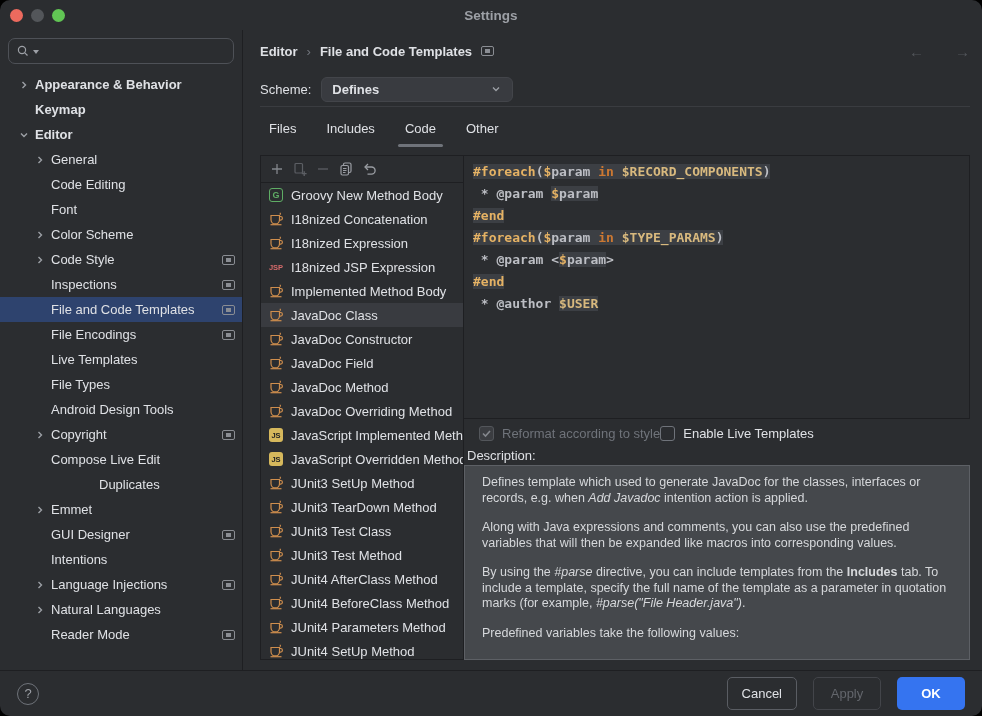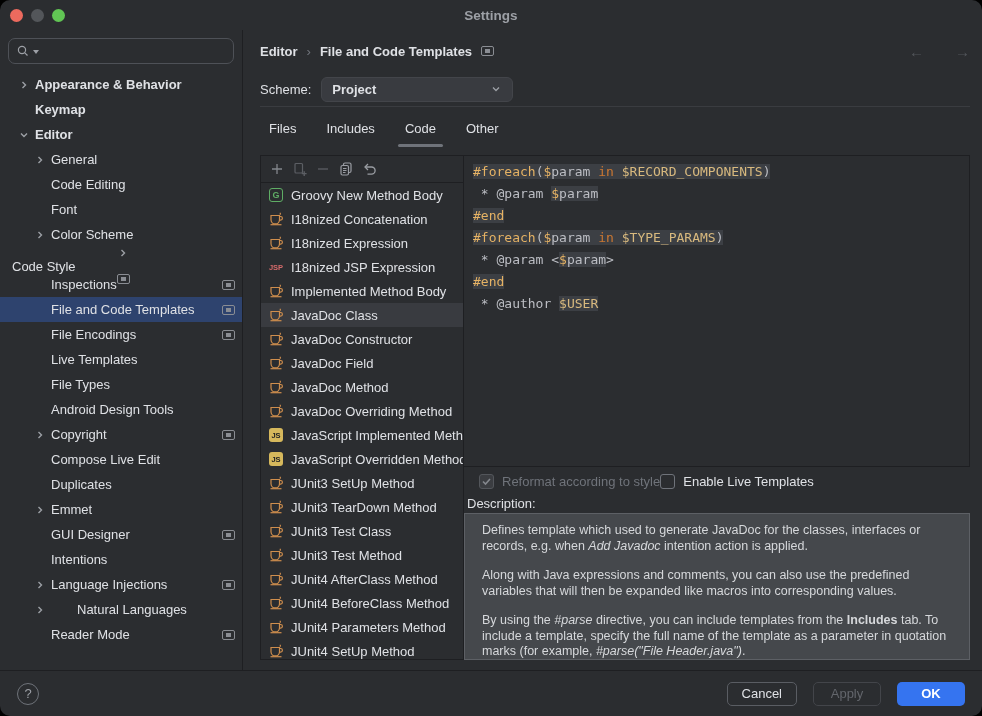--- a/index.html
+++ b/index.html
@@ -43,21 +43,21 @@
 .list-pane{width:204px;flex:none;border:1px solid #1e1f22;display:flex;flex-direction:column;min-height:0}
 .ltoolbar{height:27px;flex:none;border-bottom:1px solid #1e1f22;display:flex;align-items:center;gap:7px;padding:0 8px}
 .tlist{flex:1;overflow:hidden}
 .titem{height:24px;display:flex;align-items:center;gap:7px;padding:0 7px;white-space:nowrap;overflow:hidden}
 .titem.selected{background:#393b40}
 .ico{width:16px;height:16px;flex:none;display:flex;align-items:center;justify-content:center;font-weight:bold}
 .ico-groovy{border:1.5px solid #5fad65;border-radius:3px;color:#5fad65;font-size:9px;width:14px;height:14px;margin:1px}
 .ico-jsp{color:#d66b6b;font-size:7.5px}
 .ico-js{background:#d6b85c;border-radius:3px;color:#1e1f22;font-size:7.5px;width:14px;height:14px;margin:1px}
 .right-pane{flex:1;min-width:0;display:flex;flex-direction:column}
-.editor{height:312px;flex:none;border:1px solid #1e1f22;border-left:none;padding:5px 0 0 9px;font-family:"DejaVu Sans Mono",monospace;font-size:13px;line-height:22px;overflow:hidden;font-weight:normal}
+.editor{height:264px;flex:none;border:1px solid #1e1f22;border-left:none;padding:5px 0 0 9px;font-family:"DejaVu Sans Mono",monospace;font-size:13px;line-height:22px;overflow:hidden;font-weight:bold}
 .cl{white-space:pre}
 .chunk{background:#3c3f44}
 .c-d{color:#e5b264}
 .c-v{color:#d8b97e}
 .c-k{color:#cc7832}
 .c-p{color:#bcbec4}
 .opts{height:26px;flex:none;display:flex;align-items:center;margin-top:1px;padding-left:15px}
 .opt{display:flex;align-items:center;gap:8px}
 .cb{width:15px;height:15px;border-radius:3px;flex:none;display:flex;align-items:center;justify-content:center}
 .cb.cd{background:#3b3d41;border:1px solid #53565b}
@@ -65,21 +65,21 @@
 .opt.disabled .olabel{color:#6f737a}
 .opt2{}
 .desc-label{height:19px;flex:none;display:flex;align-items:center;padding-left:3px}
 .desc-box{flex:1;background:#45484c;border:1px solid #5d6065;padding:9px 10px 9px 17px;font-size:12.5px;line-height:15.5px;color:#d6d8db;overflow:hidden}
 .desc-box p{margin-bottom:14px}
 .desc-box .it{font-style:italic}
 .desc-box .bd{font-weight:bold}
 footer{height:46px;flex:none;border-top:1px solid #1e1f22;display:flex;align-items:center;padding:0 17px}
 .help{width:22px;height:22px;border-radius:50%;border:1px solid #6f737a;color:#9da0a6;display:flex;align-items:center;justify-content:center;font-size:13px}
 footer .spacer{flex:1}
-.btn{height:24px;min-width:68px;border-radius:5px;display:flex;align-items:center;justify-content:center;padding:0 14px;margin-left:16px}
+.btn{height:33px;min-width:68px;border-radius:5px;display:flex;align-items:center;justify-content:center;padding:0 14px;margin-left:16px}
 .btn.cancel{border:1px solid #5a5d63}
 .btn.apply{border:1px solid #43454a;color:#63666c}
 .btn.ok{background:#3574f0;color:#fff;font-weight:600}
 </style>
 </head>
 <body>
 
 <div class="window">
   <div class="titlebar">
     <div class="traffic">
@@ -136,21 +136,21 @@
             <span class="tlabel">Font</span>
           </div>
           <div class="trow" style="padding-left: 30px;">
             <span class="chev">
               <svg width="12" height="12" viewBox="0 0 12 12">
                 <polyline points="4.5,3 7.5,6 4.5,9" fill="none" stroke="#9da0a6" stroke-width="1.4"></polyline>
               </svg>
             </span>
             <span class="tlabel">Color Scheme</span>
           </div>
-          <div class="trow" style="padding-left: 12px; flex-direction: column;">
+          <div class="trow" style="padding-left: 30px;">
             <span class="chev">
               <svg width="12" height="12" viewBox="0 0 12 12">
                 <polyline points="4.5,3 7.5,6 4.5,9" fill="none" stroke="#9da0a6" stroke-width="1.4"></polyline>
               </svg>
             </span>
             <span class="tlabel">Code Style</span>
             <span class="screen">
               <i></i>
             </span>
           </div>
@@ -195,21 +195,21 @@
             </span>
             <span class="tlabel">Copyright</span>
             <span class="screen">
               <i></i>
             </span>
           </div>
           <div class="trow" style="padding-left: 30px;">
             <span class="chev"></span>
             <span class="tlabel">Compose Live Edit</span>
           </div>
-          <div class="trow" style="padding-left: 30px;">
+          <div class="trow" style="padding-left: 30px; margin-left: 48px;">
             <span class="chev"></span>
             <span class="tlabel">Duplicates</span>
           </div>
           <div class="trow" style="padding-left: 30px;">
             <span class="chev">
               <svg width="12" height="12" viewBox="0 0 12 12">
                 <polyline points="4.5,3 7.5,6 4.5,9" fill="none" stroke="#9da0a6" stroke-width="1.4"></polyline>
               </svg>
             </span>
             <span class="tlabel">Emmet</span>
@@ -229,21 +229,21 @@
             <span class="chev">
               <svg width="12" height="12" viewBox="0 0 12 12">
                 <polyline points="4.5,3 7.5,6 4.5,9" fill="none" stroke="#9da0a6" stroke-width="1.4"></polyline>
               </svg>
             </span>
             <span class="tlabel">Language Injections</span>
             <span class="screen">
               <i></i>
             </span>
           </div>
-          <div class="trow" style="padding-left: 30px; gap: 26px;">
+          <div class="trow" style="padding-left: 30px;">
             <span class="chev">
               <svg width="12" height="12" viewBox="0 0 12 12">
                 <polyline points="4.5,3 7.5,6 4.5,9" fill="none" stroke="#9da0a6" stroke-width="1.4"></polyline>
               </svg>
             </span>
             <span class="tlabel">Natural Languages</span>
           </div>
           <div class="trow" style="padding-left: 30px;">
             <span class="chev"></span>
             <span class="tlabel">Reader Mode</span>
@@ -261,21 +261,21 @@
         <span class="screen">
             <i></i>
           </span>
         <span class="spacer"></span>
         <span class="nav-arrow">←</span>
         <span class="nav-arrow">→</span>
       </div>
       <div class="scheme-row">
         <span class="scheme-label">Scheme:</span>
         <div class="combo">
-          <span>Project</span>
+          <span>Defines</span>
           <svg width="12" height="12" viewBox="0 0 12 12">
               <polyline points="3,4.5 6,7.5 9,4.5" fill="none" stroke="#9da0a6" stroke-width="1.3"></polyline>
             </svg>
         </div>
       </div>
       <div class="sep"></div>
       <div class="tabs" id="tabs">
           <div class="tab">Files</div>
           <div class="tab">Includes</div>
           <div class="tab active">Code</div>

